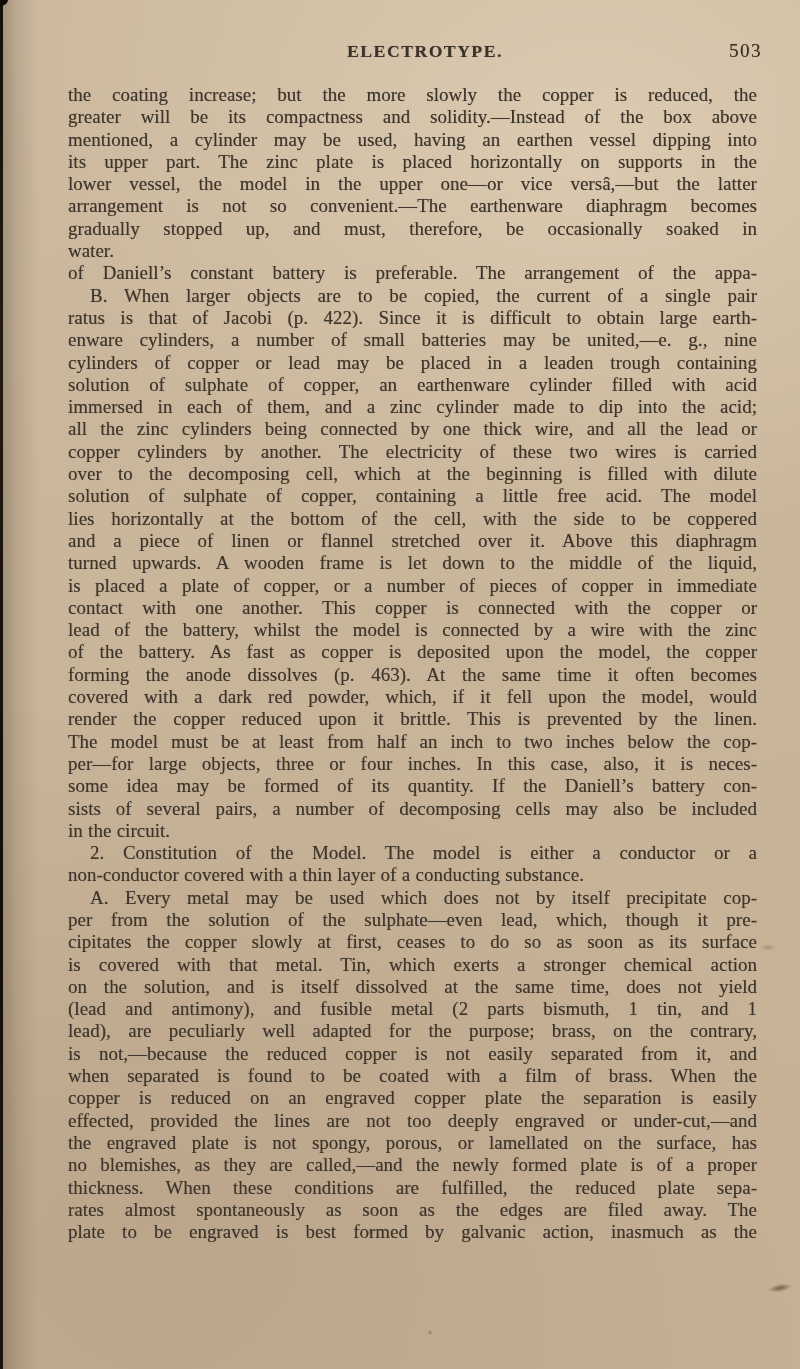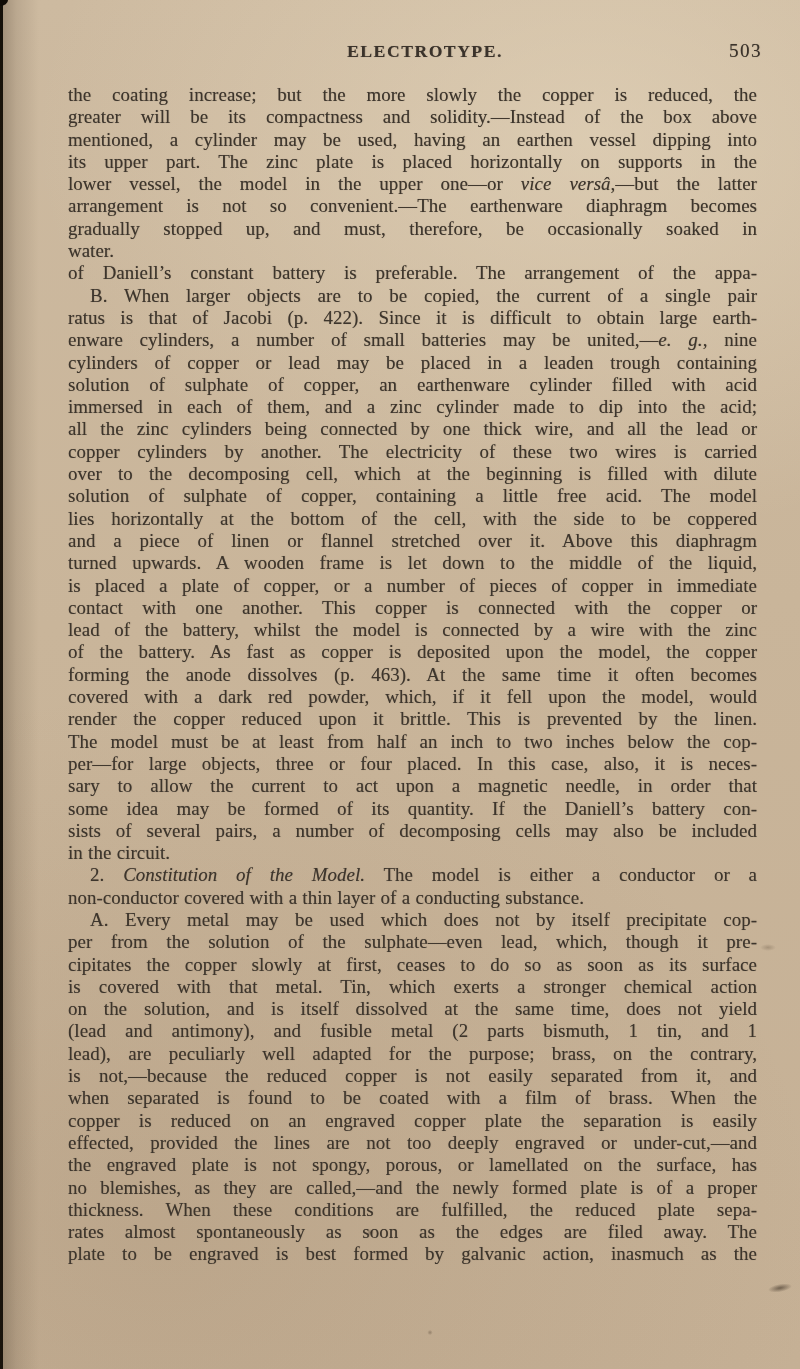--- a/index.html
+++ b/index.html
@@ -47,21 +47,21 @@
     margin-left: 9px;
   }
   .ln {
     font-size: 18.8px; line-height: 22.3px; height: 22.3px;
     text-align: justify; text-align-last: justify;
     word-spacing: 0.5px; letter-spacing: 0.1px;
     overflow: visible; white-space: normal;
   }
   .ln.noj { text-align-last: left; }
   .ln.indent { text-indent: 22px; }
-  .it { font-style: italic; }
+  .it { }
   
   .smudge { position: absolute; pointer-events: none; }
   .s1 {
     left: 768px; top: 1284px; width: 24px; height: 8px;
     background: radial-gradient(ellipse, rgba(43,32,22,0.55), rgba(43,32,22,0) 72%);
     transform: rotate(-10deg); border-radius: 50%;
   }
   .s2 {
     left: 760px; top: 944px; width: 16px; height: 7px;
     background: radial-gradient(ellipse, rgba(95,78,60,0.32), rgba(95,78,60,0) 70%);
@@ -114,22 +114,21 @@
       <div class="ln"><span>and a piece of linen or flannel stretched over it. Above this diaphragm</span></div>
       <div class="ln"><span>turned upwards. A wooden frame is let down to the middle of the liquid,</span></div>
       <div class="ln"><span>is placed a plate of copper, or a number of pieces of copper in immediate</span></div>
       <div class="ln"><span>contact with one another. This copper is connected with the copper or</span></div>
       <div class="ln"><span>lead of the battery, whilst the model is connected by a wire with the zinc</span></div>
       <div class="ln"><span>of the battery. As fast as copper is deposited upon the model, the copper</span></div>
       <div class="ln"><span>forming the anode dissolves (p. 463). At the same time it often becomes</span></div>
       <div class="ln"><span>covered with a dark red powder, which, if it fell upon the model, would</span></div>
       <div class="ln"><span>render the copper reduced upon it brittle. This is prevented by the linen.</span></div>
       <div class="ln"><span>The model must be at least from half an inch to two inches below the cop-</span></div>
-      <div class="ln"><span>per—for large objects, three or four placed. In this case, also, it is neces-</span></div>
-      <div class="ln"><span>sary to allow the current to act upon a magnetic needle, in order that</span></div>
+      <div class="ln"><span>per—for large objects, three or four inches. In this case, also, it is neces-</span></div>
       <div class="ln"><span>some idea may be formed of its quantity. If the Daniell’s battery con-</span></div>
       <div class="ln"><span>sists of several pairs, a number of decomposing cells may also be included</span></div>
       <div class="ln noj"><span>in the circuit.</span></div>
       <div class="ln indent"><span>2. </span><span class="it">Constitution of the Model.</span><span> The model is either a conductor or a</span></div>
       <div class="ln noj"><span>non-conductor covered with a thin layer of a conducting substance.</span></div>
       <div class="ln indent"><span>A. Every metal may be used which does not by itself precipitate cop-</span></div>
       <div class="ln"><span>per from the solution of the sulphate—even lead, which, though it pre-</span></div>
       <div class="ln"><span>cipitates the copper slowly at first, ceases to do so as soon as its surface</span></div>
       <div class="ln"><span>is covered with that metal. Tin, which exerts a stronger chemical action</span></div>
       <div class="ln"><span>on the solution, and is itself dissolved at the same time, does not yield</span></div>

